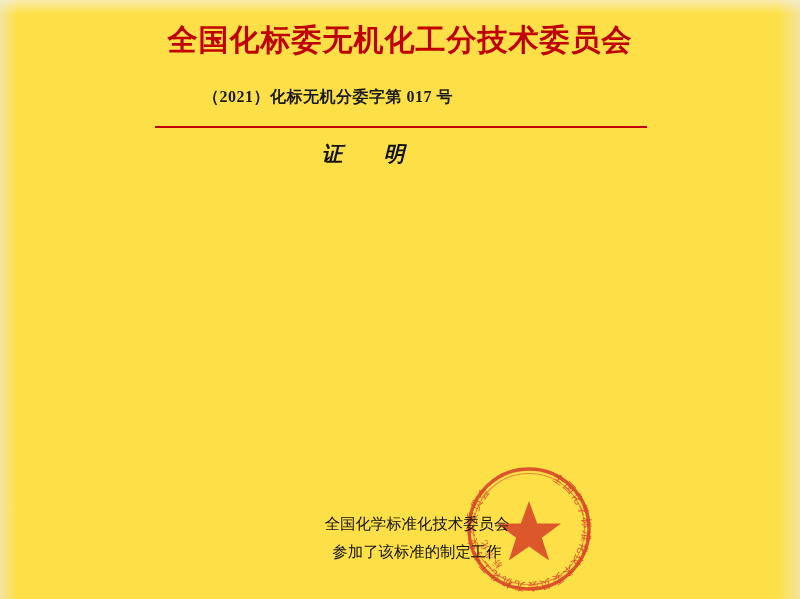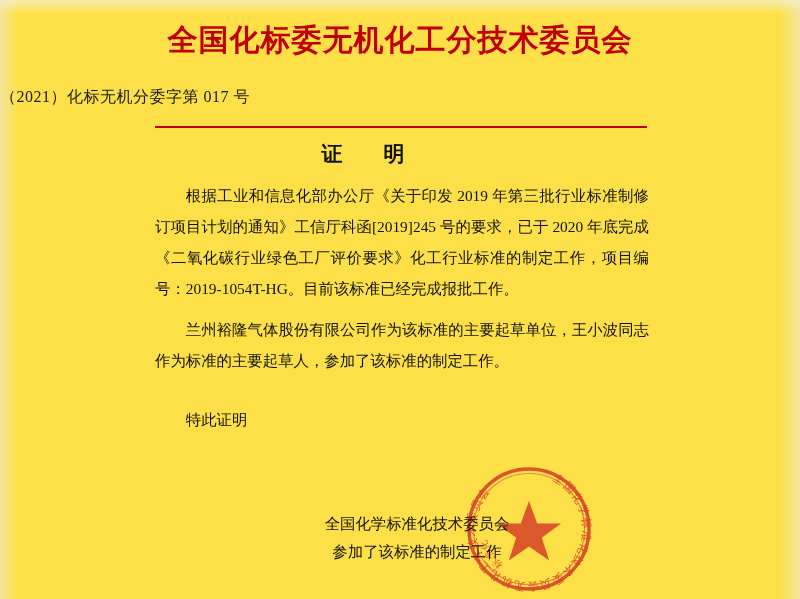--- a/index.html
+++ b/index.html
@@ -42,22 +42,23 @@
     font-weight: bold;
     font-size: 30px;
     letter-spacing: 1px;
     white-space: nowrap;
   }
   .doc-number {
     position: absolute;
     top: 87px;
     left: 0;
     width: 656px;
+    text-align: center;
     color: #1a1a1a;
-    font-weight: normal;
+    font-weight: bold;
     font-size: 16px;
     letter-spacing: 0.5px;
   }
   .rule {
     position: absolute;
     top: 126px;
     left: 155px;
     width: 492px;
     height: 2px;
     background: #c00000;
@@ -65,20 +66,21 @@
   .cert-heading {
     position: absolute;
     top: 140px;
     left: 0;
     width: 736px;
     text-align: center;
     color: #111111;
     font-size: 21px;
     font-weight: bold;
     letter-spacing: 10px;
+    font-style: italic;
   }
   .body-text {
     position: absolute;
     top: 180px;
     left: 155px;
     width: 494px;
     color: #111111;
     font-size: 15.4px;
     line-height: 31px;
     text-align: justify;
@@ -122,25 +124,20 @@
 <div class="page">
 
   <div class="doc-title">全国化标委无机化工分技术委员会</div>
 
   <div class="doc-number">（2021）化标无机分委字第 017 号</div>
 
   <div class="rule"></div>
 
   <div class="cert-heading">证　明</div>
 
-  <div class="body-text">
-    <p>根据工业和信息化部办公厅《关于印发 2019 年第三批行业标准制修订项目计划的通知》工信厅科函[2019]245 号的要求，已于 2020 年底完成《二氧化碳行业绿色工厂评价要求》化工行业标准的制定工作，项目编号：2019-1054T-HG。目前该标准已经完成报批工作。</p>
-    <p>兰州裕隆气体股份有限公司作为该标准的主要起草单位，王小波同志作为标准的主要起草人，参加了该标准的制定工作。</p>
-    <p class="last-note">特此证明</p>
-  </div>
 
   <div class="seal">
     <svg width="148" height="148" viewBox="0 0 148 148" aria-hidden="true">
       <defs>
         <path id="sealCircle" d="M74,74 m0,-54 a54,54 0 1,1 -0.1,0"></path>
         <path id="sealCircleInner" d="M74,74 m0,-44 a44,44 0 1,1 -0.1,0"></path>
       </defs>
       <g stroke="#cf2222" fill="none">
         <circle cx="74" cy="74" r="60" stroke-width="3.4" opacity="0.9"></circle>
         <circle cx="74" cy="74" r="55.5" stroke-width="1.1" opacity="0.55"></circle>

